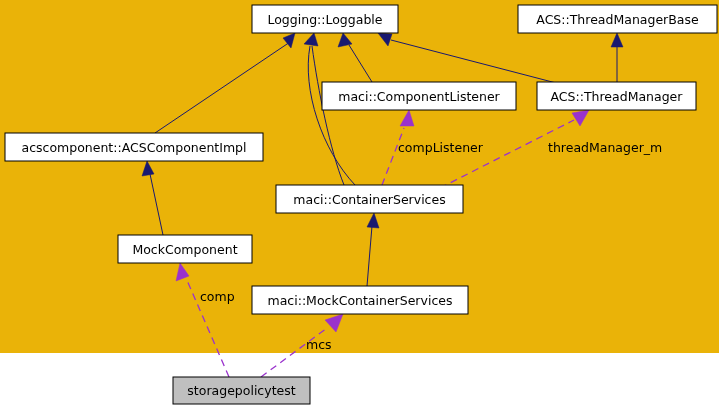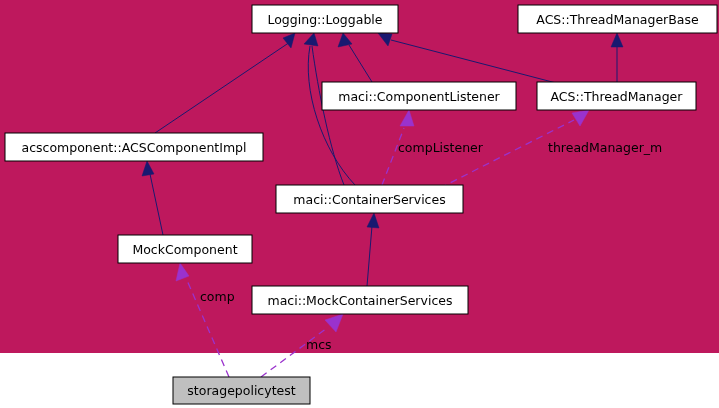--- a/index.html
+++ b/index.html
@@ -11,21 +11,21 @@
   body {
     width: 719px;
     height: 408px;
     font-family: "DejaVu Sans", sans-serif;
     overflow: hidden;
   }
   #diagram-root {
     position: relative;
     width: 719px;
     height: 353px;
-    background: #be185d;
+    background: #eab308;
   }
   svg.diagram-canvas {
     position: absolute;
     top: 0;
     left: 0;
     width: 719px;
     height: 408px;
   }
   .node-box {
     fill: #ffffff;

